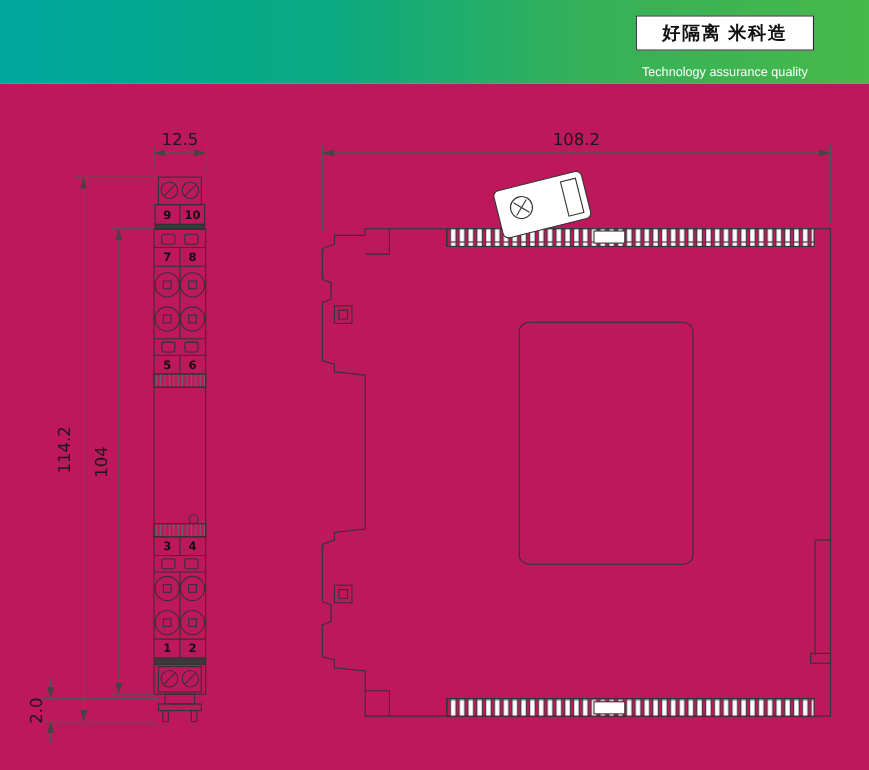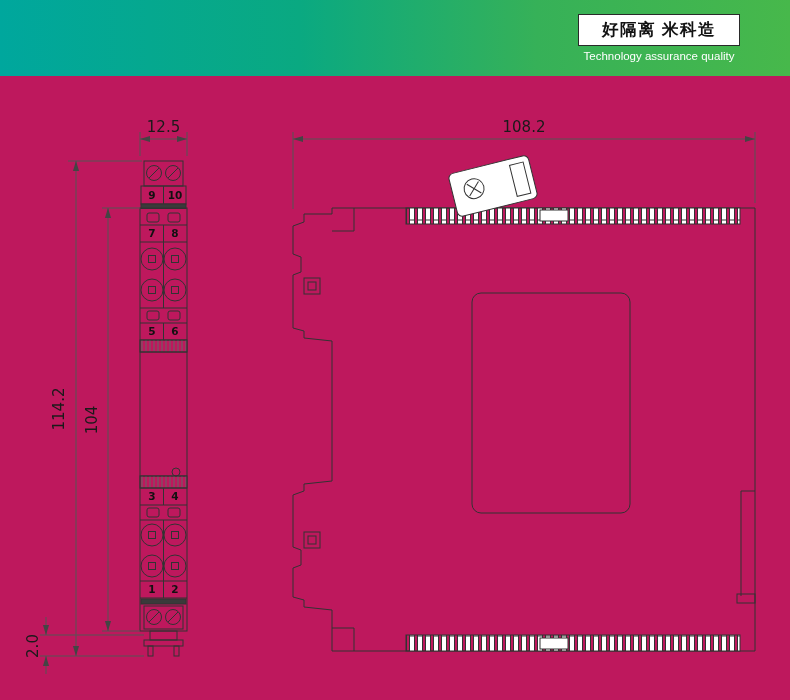--- a/index.html
+++ b/index.html
@@ -1,21 +1,21 @@
 <!DOCTYPE html>
 <html><head>
 <meta charset="utf-8">
 <style>
   html,body{margin:0;padding:0}
   body{width:790px;height:700px;background:#fff;font-family:"Liberation Sans",sans-serif;overflow:hidden}
   .banner{height:76px;background:linear-gradient(90deg,#00a79d 0%,#0aa981 38%,#36b158 68%,#47b84b 100%);display:flex;align-items:center;position:relative}
   .page-title{color:#fff;font-size:34px;font-weight:700;letter-spacing:18px;margin:0 0 0 206px;white-space:nowrap}
   .badge{position:absolute;right:50px;top:14px;width:162px;text-align:center}
   .badge-box{background:#fff;border:1px solid #2a2a2a;color:#111;font-weight:700;font-size:16.5px;letter-spacing:1.5px;padding:4px 12px;white-space:nowrap}
-  .badge-sub{color:#fff;font-size:11.5px;margin-top:4px;white-space:nowrap}
+  .badge-sub{color:#fff;font-size:11.5px;margin-top:14px;white-space:nowrap}
   .drawing-area{position:relative;width:790px;height:700px;background:#be185d}
   svg{display:block}
   text{font-family:"DejaVu Sans","Liberation Sans",sans-serif}
 </style>
 </head>
 <body>
 
 <div class="banner">
   <div class="badge">
     <div class="badge-box">好隔离 米科造</div>

